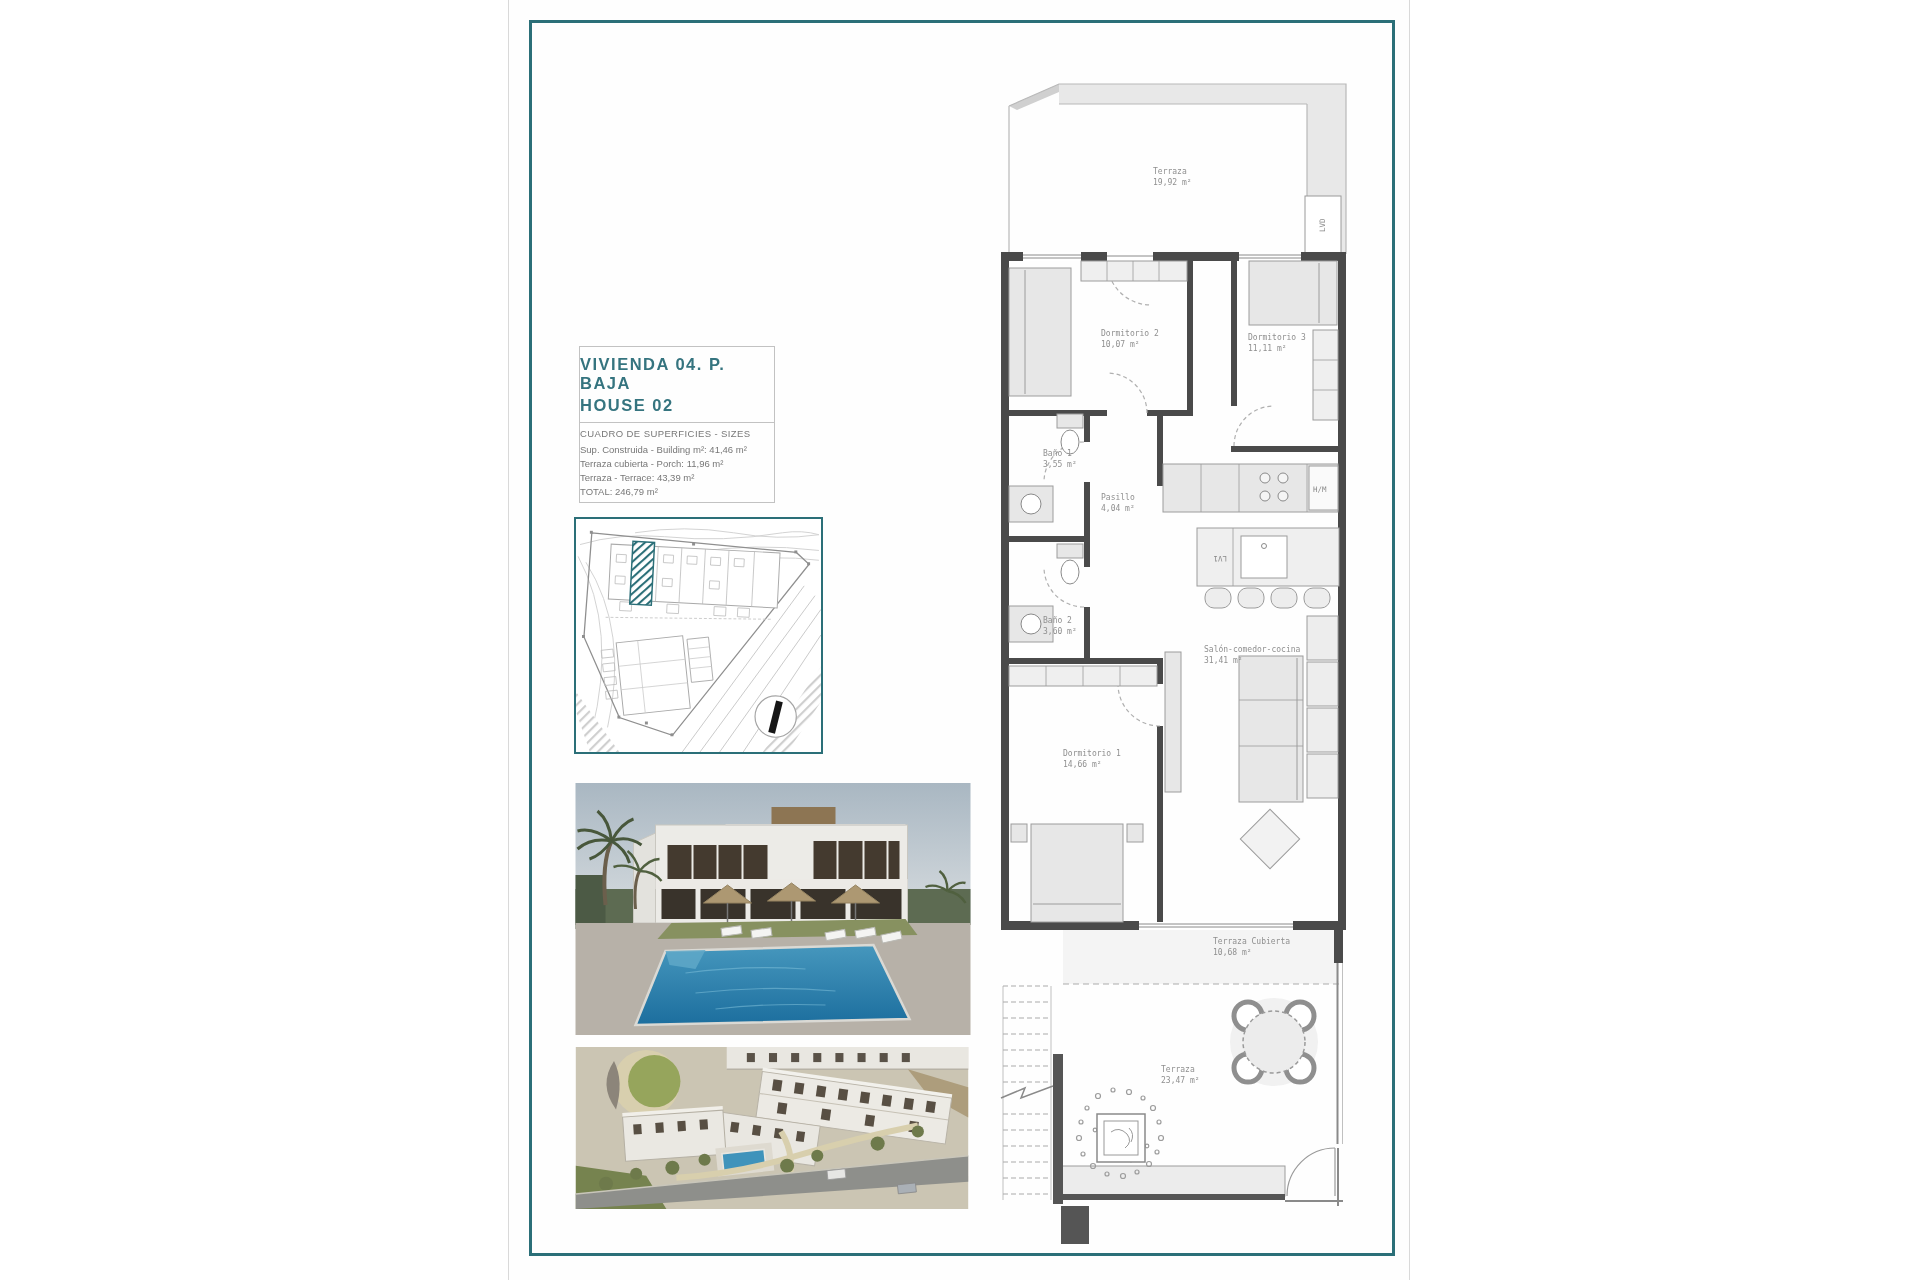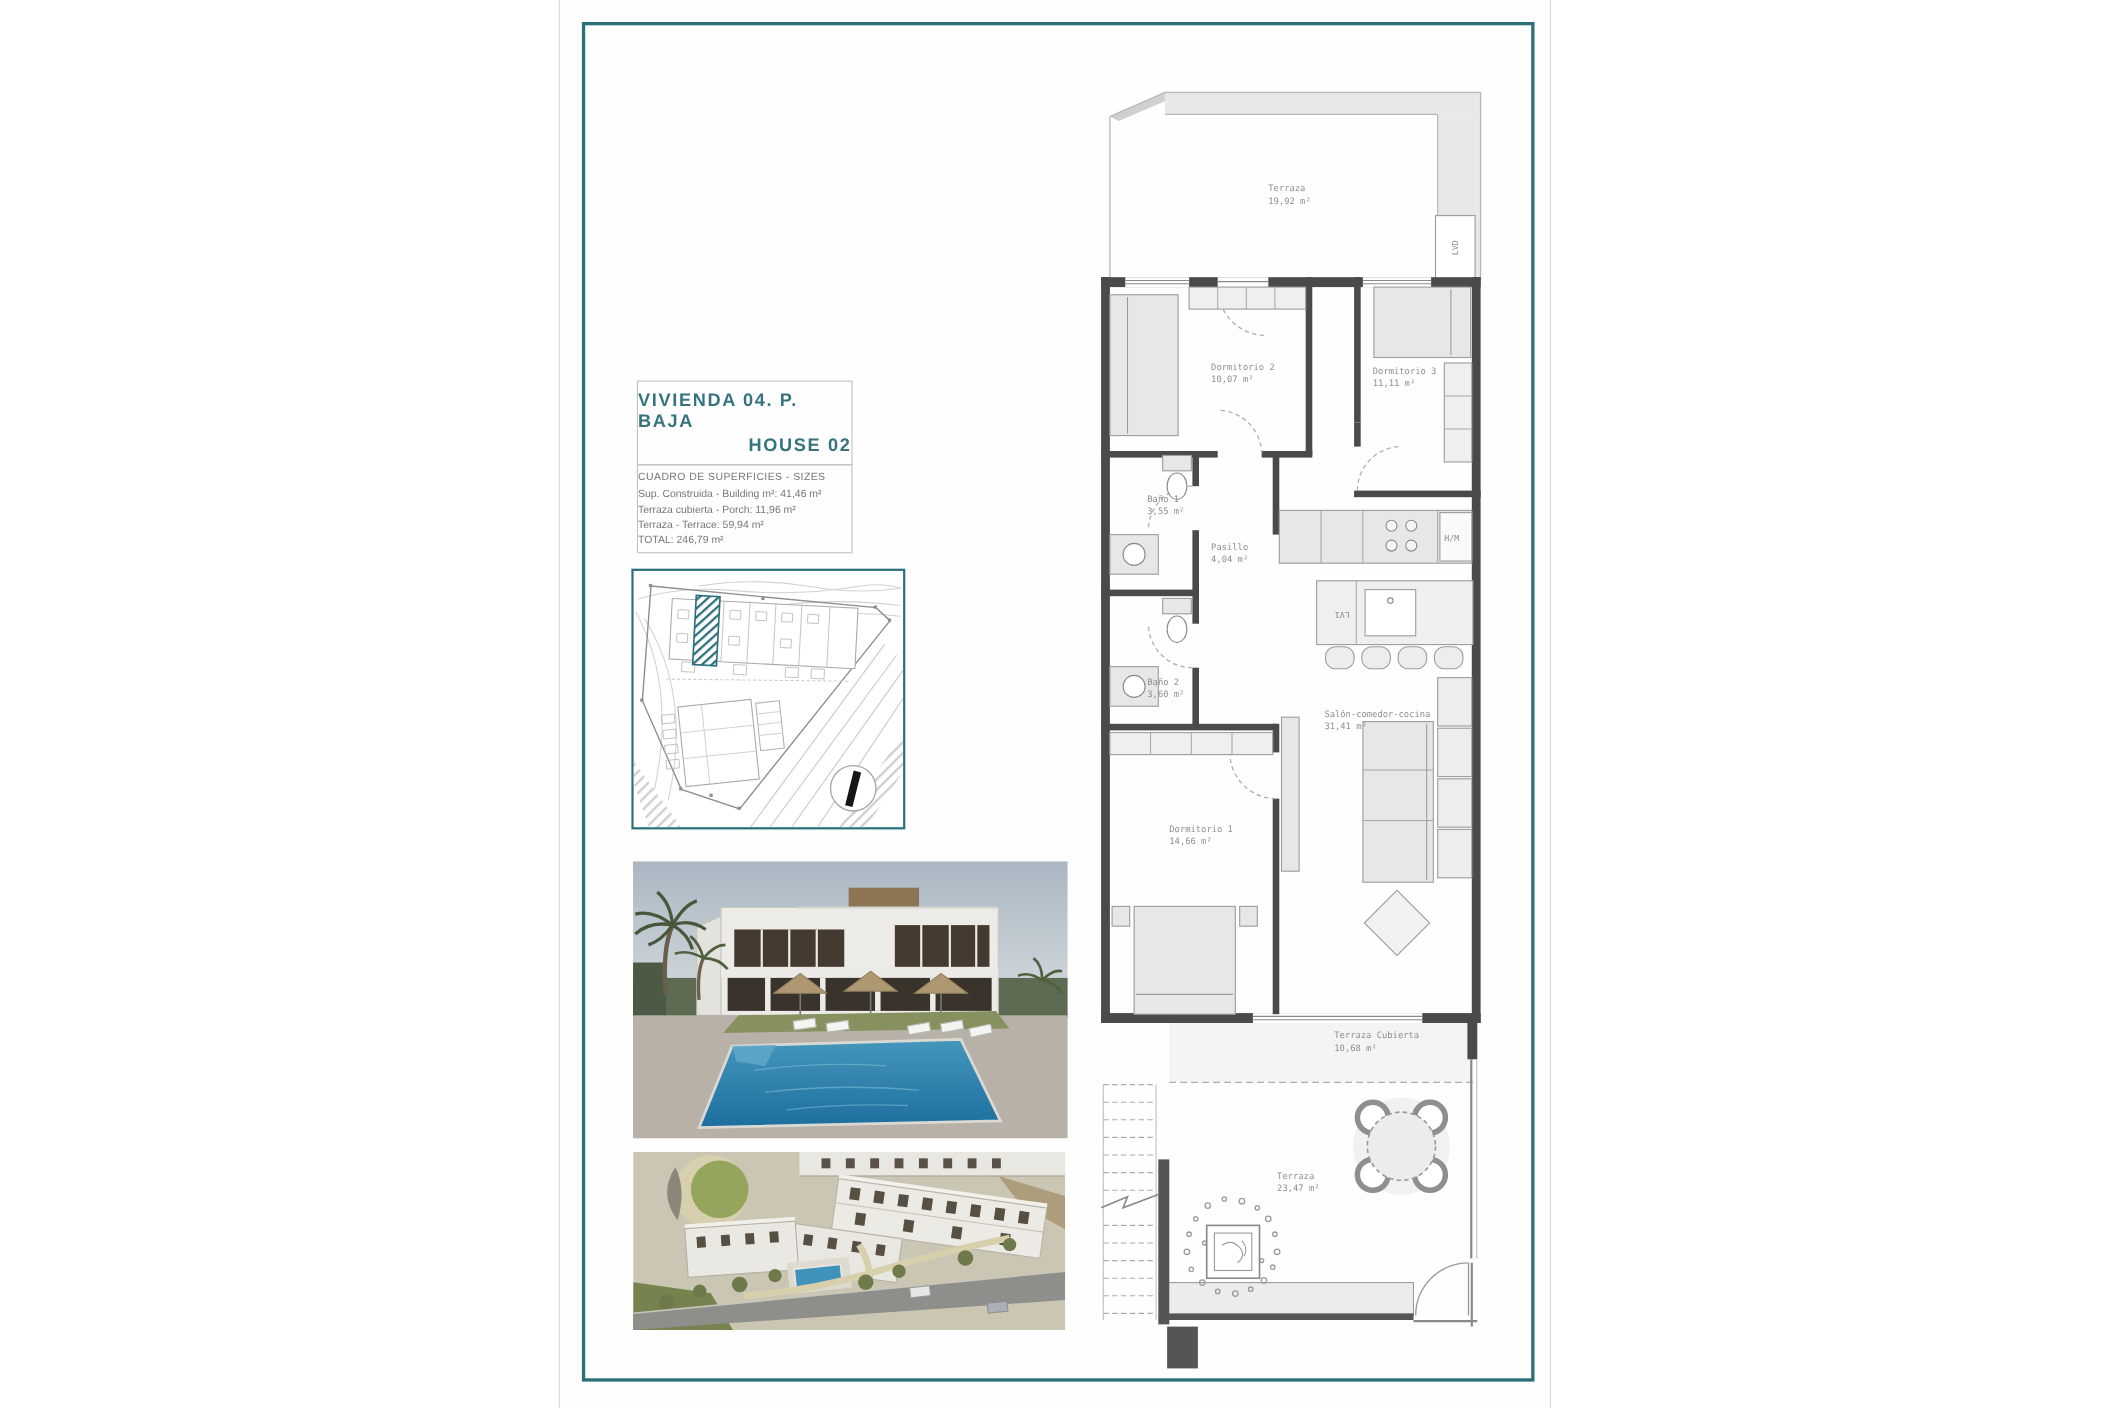--- a/index.html
+++ b/index.html
@@ -5,21 +5,21 @@
   * { margin:0; padding:0; box-sizing:border-box; }
   body { width:1920px; height:1280px; background:#ffffff; overflow:hidden;
          font-family:"Liberation Sans", sans-serif; }
   .sheet { position:relative; width:1920px; height:1280px; background:#ffffff; }
   .paper { position:absolute; left:508px; top:0; width:902px; height:1280px;
            background:#fefefe; border-left:1px solid #d9d9d9; border-right:1px solid #d9d9d9; }
   .frame { position:absolute; left:20px; top:20px; width:866px; height:1236px;
            border:3px solid #2b6f78; }
   .title-box { position:absolute; left:70px; top:346px; width:196px; height:77px;
            border:1px solid #c2c2c2; display:flex; flex-direction:column;
-           align-items:flex-end; justify-content:center; gap:3px;
+           align-items:flex-start; justify-content:center; gap:3px;
            color:#35747f; font-size:16.5px; font-weight:600; letter-spacing:1.5px;
            font-family:"Liberation Sans", sans-serif; }
   .sizes-box { position:absolute; left:70px; top:422px; width:196px; height:81px;
            border:1px solid #c2c2c2; display:flex; flex-direction:column;
            align-items:flex-start; justify-content:center; gap:1px;
            color:#777; font-size:9.5px; line-height:13px; text-align:center; }
   .sizes-box .hdr { letter-spacing:.4px; margin-bottom:2px; }
   .site-box { position:absolute; left:65px; top:517px; width:249px; height:237px;
            border:2px solid #2b6f78; background:#fff; }
   .render1 { position:absolute; left:65px; top:783px; width:398px; height:252px; }
@@ -43,21 +43,21 @@
 
   <div class="title-box">
     <div>VIVIENDA 04. P. BAJA</div>
     <div>HOUSE 02</div>
   </div>
 
   <div class="sizes-box">
     <div class="hdr">CUADRO DE SUPERFICIES  - SIZES</div>
     <div>Sup. Construida  - Building m²: 41,46 m²</div>
     <div>Terraza cubierta  - Porch: 11,96 m²</div>
-    <div>Terraza  -  Terrace: 59,94 m²</div>
+    <div>Terraza  -  Terrace: 43,39 m²</div>
     <div>TOTAL:  246,79 m²</div>
   </div>
 
   <div class="site-box">
     <svg viewBox="0 0 249 237" width="245" height="233">
       <defs>
         <pattern id="tealHatch" width="6" height="6" patternUnits="userSpaceOnUse" patternTransform="rotate(45)">
           <rect width="6" height="6" fill="#ffffff"></rect>
           <line x1="1" y1="0" x2="1" y2="6" stroke="#2b6f78" stroke-width="2.2"></line>
         </pattern>

